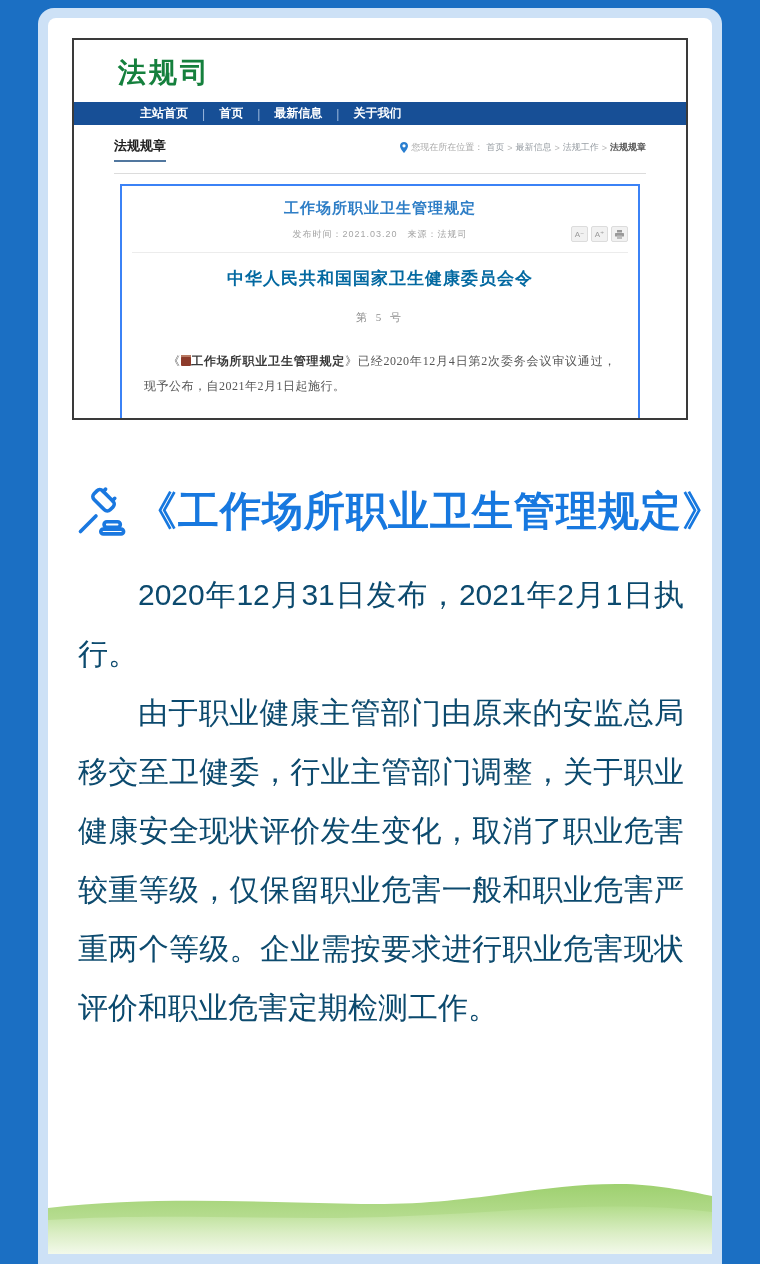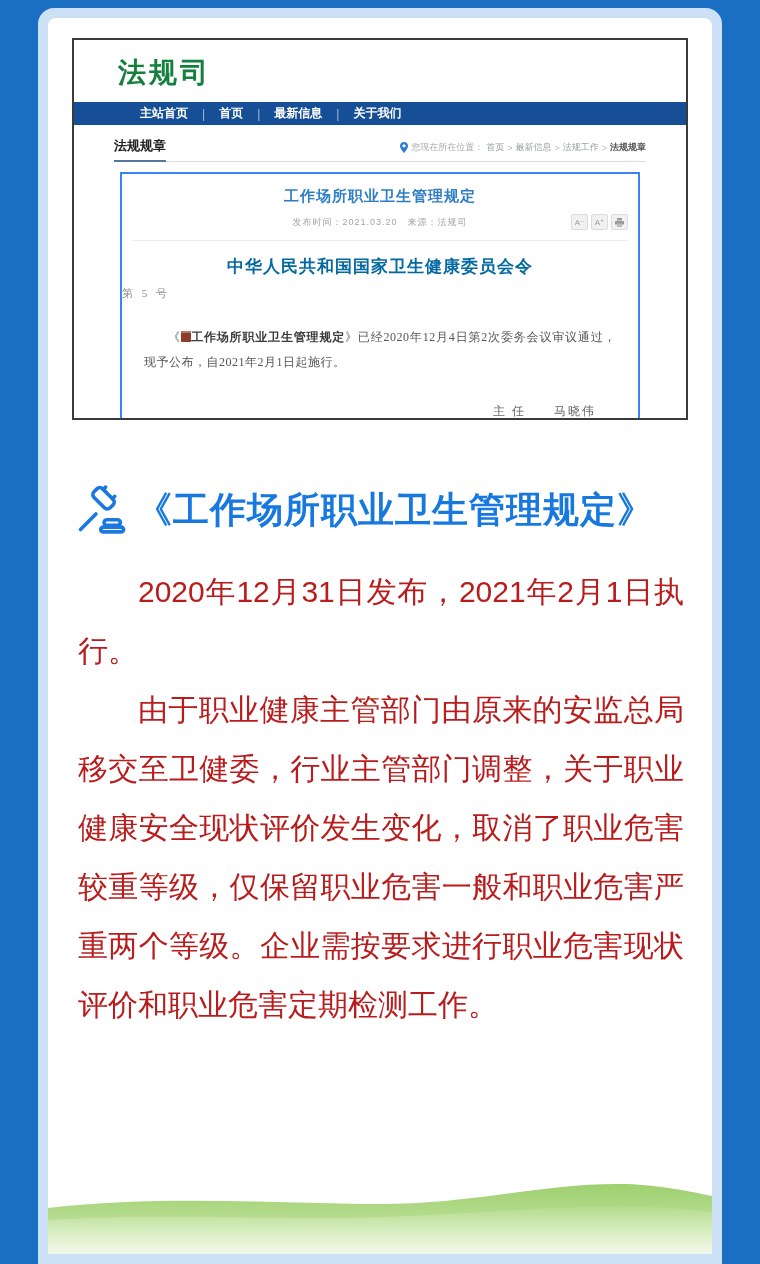--- a/index.html
+++ b/index.html
@@ -15,21 +15,21 @@
   
   .card{width:612px;margin:20px auto 0;border:2px solid #3a3a3a;background:#fff;
     height:378px;overflow:hidden;position:relative;}
   .site-logo{padding:14px 0 10px 44px;font-size:28px;font-weight:bold;
     color:#15803d;letter-spacing:3px;}
   .site-nav{height:23px;background:#174f96;display:flex;align-items:center;
     padding-left:52px;color:#fff;font-size:12px;font-weight:bold;}
   .site-nav .nav-item{margin:0 14px;cursor:pointer;white-space:nowrap;}
   .site-nav .nav-sep{color:#9db9dd;font-weight:normal;}
   .section-row{margin:12px 40px 0 40px;display:flex;justify-content:space-between;
-    align-items:flex-end;border-bottom:1px solid #dcdcdc;padding-bottom:0;}
+    align-items:flex-end;border-bottom:1px solid #dcdcdc;padding-bottom:12px;}
   .section-title{font-size:13px;font-weight:bold;color:#222;
     border-bottom:2px solid #51779f;padding-bottom:5px;margin-bottom:-1px;}
   .breadcrumb{font-size:9px;color:#aaa;padding-bottom:7px;display:flex;
     align-items:center;gap:3px;white-space:nowrap;}
   .breadcrumb .crumb{color:#9aa0a6;cursor:pointer;}
   .breadcrumb .crumb-last{color:#555;font-weight:bold;}
   .breadcrumb .bc-sep{color:#bbb;}
   .pin{width:8px;height:11px;display:inline-block;}
 
   .article-box{margin:10px 46px 0 46px;border:2px solid #3b82f6;height:270px;
@@ -39,36 +39,36 @@
   .art-meta-row{position:relative;margin-top:10px;height:16px;}
   .art-meta{text-align:center;font-size:9px;color:#a5a5a5;letter-spacing:1px;}
   .font-tools{position:absolute;right:10px;top:-2px;display:flex;gap:3px;}
   .tool-btn{width:15px;height:14px;background:#f1f1f1;border:1px solid #dcdcdc;
     color:#999;font-size:8px;display:flex;align-items:center;justify-content:center;
     border-radius:2px;cursor:pointer;}
   .art-divider{border-top:1px solid #ececec;margin:8px 10px 0 10px;}
   .doc-serif{font-family:"Liberation Serif","DejaVu Serif",serif;}
   .doc-title{text-align:center;font-size:17px;color:#0369a1;font-weight:bold;
     margin-top:14px;letter-spacing:1px;}
-  .doc-no{font-size:11px;color:#8d8d8d;margin-top:8px;
+  .doc-no{text-align:center;font-size:11px;color:#8d8d8d;margin-top:20px;
     letter-spacing:3px;}
   .doc-para{margin:24px 22px 0 22px;font-size:12px;color:#555;line-height:25px;
     text-indent:2em;text-align:justify;letter-spacing:0.5px;}
   .doc-para .para-title{color:#3a3a3a;font-weight:bold;}
   .book-icon{display:inline-block;width:10px;height:11px;background:#8d3b2b;
     border-radius:1px;box-shadow:inset 0 2px 0 #b97a63;vertical-align:-1px;}
   .doc-sign{margin:28px 42px 0 0;text-align:right;font-size:12px;color:#666;
     letter-spacing:2px;}
 
   
   .headline-row{margin:64px 24px 0 26px;display:flex;align-items:center;gap:10px;}
   .gavel{width:52px;height:52px;flex:0 0 auto;}
-  .headline{color:#1778df;font-size:36px;font-weight:bold;letter-spacing:1px;
+  .headline{color:#1778df;font-size:41px;font-weight:bold;letter-spacing:1px;
     white-space:nowrap;}
-  .body-text{margin:26px 28px 0 30px;color:#b91c1c;font-size:30px;
+  .body-text{margin:26px 28px 0 30px;color:#0c4a6e;font-size:30px;
     line-height:59px;text-align:justify;text-justify:inter-character;}
   .body-text p{margin:0;text-indent:2em;}
 
   
   .wave-wrap{position:absolute;left:0;right:0;bottom:0;height:80px;}
   .wave-wrap svg{width:100%;height:100%;display:block;}
 </style>
 </head>
 <body>
 

